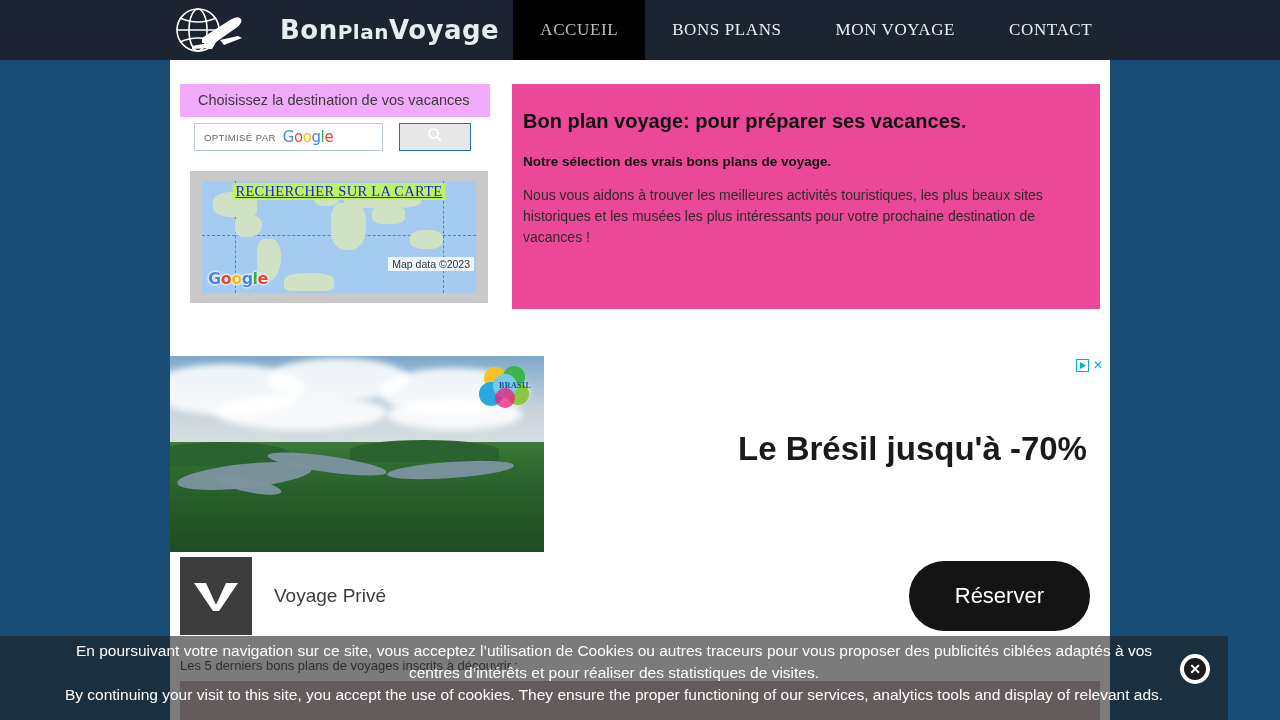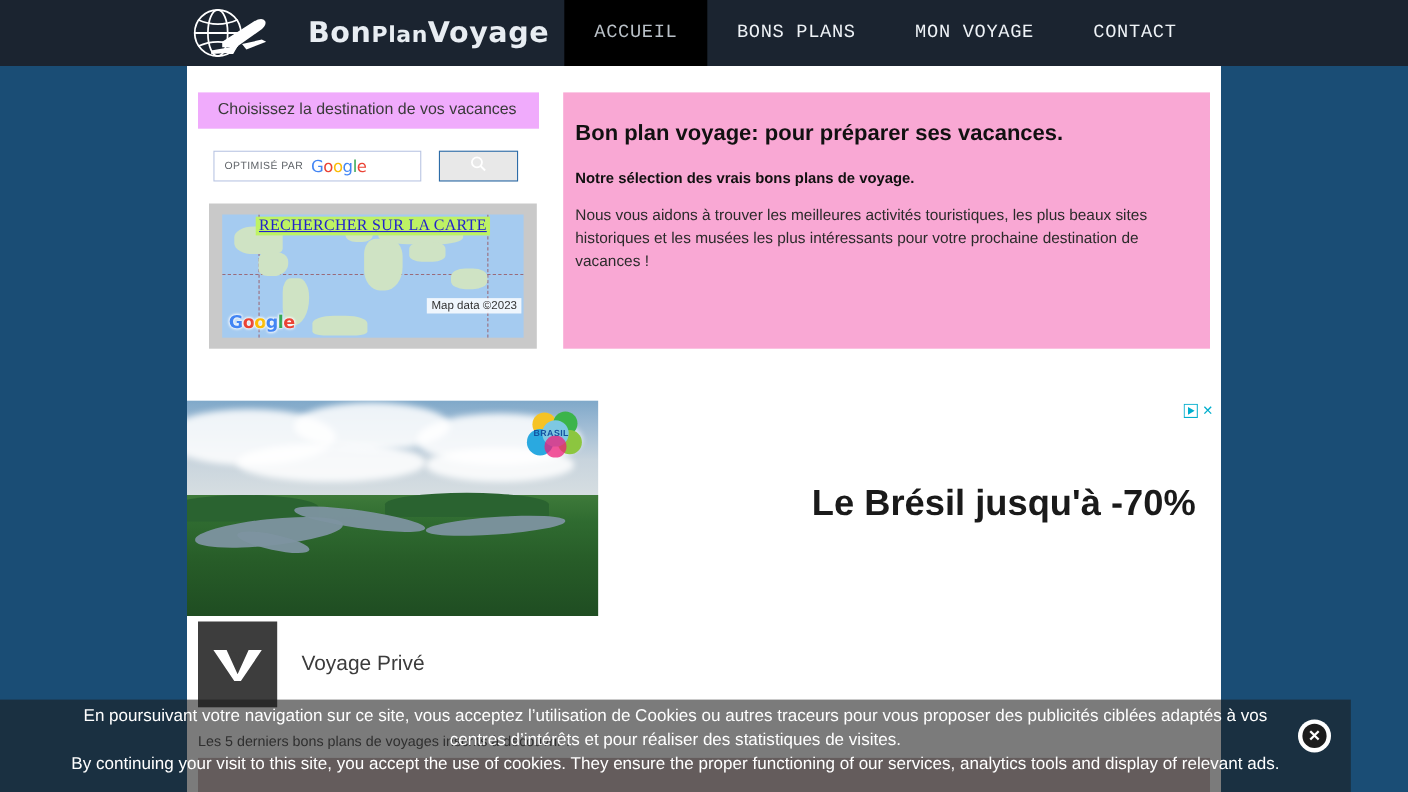--- a/index.html
+++ b/index.html
@@ -37,42 +37,42 @@
   .brand-name .sm { font-size: 20px; }
   .nav { display: flex; align-items: stretch; margin-left: 14px; }
   .nav-item {
     display: flex; align-items: center; justify-content: center;
     padding: 0 27px;
     color: #eef2f6;
     font-size: 17px;
     letter-spacing: 0.6px;
     white-space: nowrap;
     cursor: pointer;
-    font-family: Liberation Mono, monospace;
+    font-family: Liberation Serif, serif;
   }
   .nav-item.active { background: #000000; color: #b9c0c7; }
 
   
   .page {
     position: absolute; top: 60px; left: 170px;
     width: 940px; min-height: 660px;
     background: #ffffff;
     z-index: 5;
   }
   .top-row { display: flex; padding: 24px 10px 0 10px; gap: 22px; }
 
   .left-col { width: 310px; flex: none; }
   .banner-pink {
     background: #f0abfc;
     color: #3a3a3a;
     font-size: 14.5px;
     padding: 8px 10px 9px 18px;
     white-space: nowrap;
   }
-  .search-row { display: flex; gap: 16px; margin-top: 20px; padding-left: 14px; }
+  .search-row { display: flex; gap: 16px; margin-top: 6px; padding-left: 14px; }
   .search-input {
     width: 189px; height: 28px;
     border: 1px solid #b9c5e3;
     background: #fff;
     display: flex; align-items: center;
     padding-left: 9px;
     gap: 7px;
   }
   .opt-par {
     font-size: 9.5px; color: #5f6368; letter-spacing: .4px;
@@ -119,21 +119,21 @@
   }
   .map-attr {
     position: absolute; right: 2px; bottom: 22px;
     background: rgba(255,255,255,.82);
     font-size: 10.5px; color: #333;
     padding: 1px 4px; white-space: nowrap;
   }
 
   .right-col {
     flex: 1;
-    background: #f9a8d4;
+    background: #ec4899;
     padding: 20px 22px 24px 11px;
     min-height: 225px;
   }
   .rc-h1 { font-size: 20px; font-weight: bold; color: #111; margin: 6px 0 0 0; }
   .rc-h2 { font-size: 13.5px; font-weight: bold; color: #111; margin: 21px 0 0 0; }
   .rc-p  { font-size: 14px; color: #2b2b2b; margin: 16px 0 0 0; line-height: 21px; max-width: 545px; }
 
   
   .ad-wrap { position: relative; margin: 47px 0 0 0; width: 940px; }
   .ad-box {
@@ -151,23 +151,23 @@
   .forest {
     position: absolute; left:0; right:0; bottom:0; height: 56%;
     background: linear-gradient(#3e7a3a 0%, #2f6b30 22%, #275c28 55%, #1f4d22 100%);
   }
   .river { position: absolute; background: #7d93a0; border-radius: 50%; opacity: .95; }
   .hill { position: absolute; background: #2a6330; border-radius: 50% 50% 0 0; }
   .brasil-logo {
     position: absolute; top: 8px; right: 12px; width: 54px; height: 48px;
   }
   .brasil-text {
-    position: absolute; top: 17px; left: 7px;
+    position: absolute; top: 17px; left: 21px;
     color: #1452a0; font-size: 8px; font-weight: bold;
-    letter-spacing: .4px; font-family: Liberation Sans, sans-serif;
+    letter-spacing: .4px; font-family: Liberation Serif, serif;
   }
   .ad-right { flex: 1; position: relative; }
   .ad-headline {
     position: absolute; top: 74px; left: 194px;
     font-size: 33px; font-weight: bold; color: #1a1a1a;
     white-space: nowrap; font-family: "Liberation Sans", sans-serif;
   }
   .adchoices {
     position: absolute; top: 2px; right: 3px;
     display: flex; align-items: center; gap: 4px;
@@ -360,20 +360,21 @@
     </div>
 
     <div class="ad-adv-bar">
       <div class="vp-logo">
         <svg width="48" height="34" viewBox="0 0 48 34">
           <path d="M2 4 L14 4 L24 26 L34 4 L46 4 L27 32 L21 32 Z" fill="#ffffff"></path>
           <path d="M16 6 L24 20 L32 6 L26 6 L24 12 L22 6 Z" fill="#3d3d3d"></path>
         </svg>
       </div>
       <div class="vp-name">Voyage Privé</div>
+      <div class="reserver">Réserver</div>
     </div>
   </div>
 
   <div class="plans-title">Les 5 derniers bons plans de voyages inscrits à découvrir :</div>
   <div class="plans-strip"></div>
 </div>
 
 <div class="cookie">
   <p class="fr">En poursuivant votre navigation sur ce site, vous acceptez l’utilisation de Cookies ou autres traceurs pour vous proposer des publicités ciblées adaptés à vos centres d’intérêts et pour réaliser des statistiques de visites.</p>
   <p class="en">By continuing your visit to this site, you accept the use of cookies. They ensure the proper functioning of our services, analytics tools and display of relevant ads.</p>

